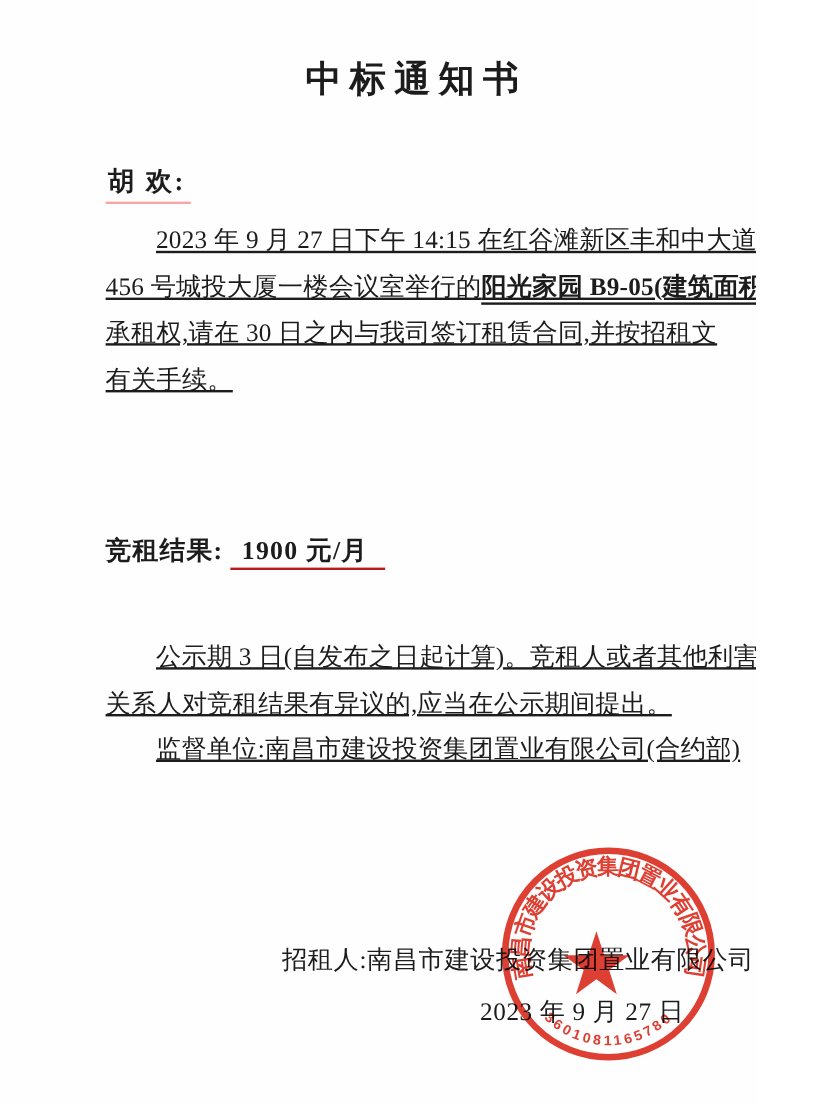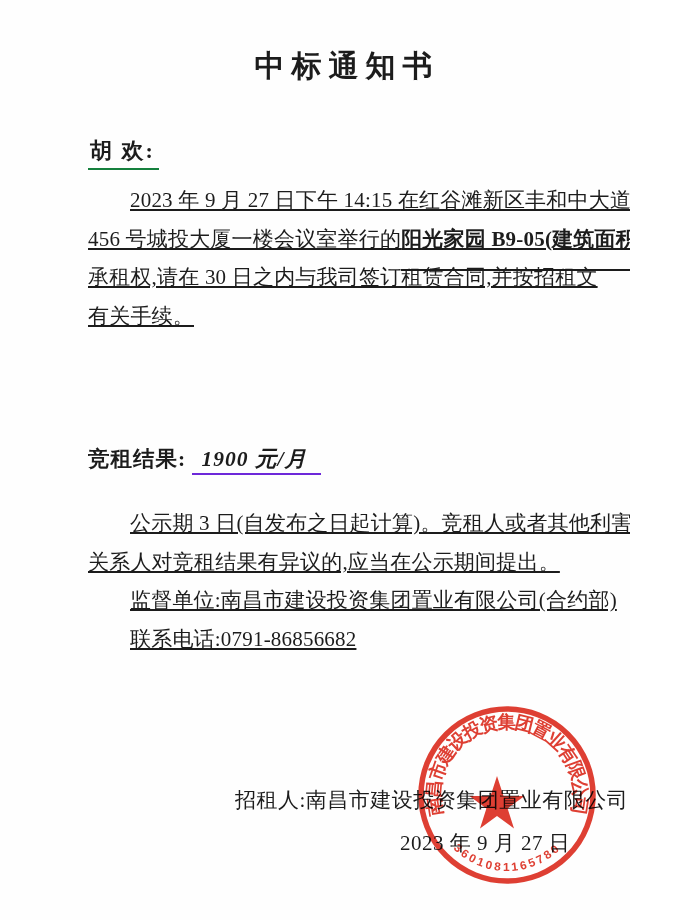--- a/index.html
+++ b/index.html
@@ -12,48 +12,47 @@
     overflow:hidden;
   }
   .doc-title{
     position:absolute;top:46px;left:0;width:694px;
     text-align:center;
     font-size:30px;font-weight:bold;letter-spacing:7px;
   }
   .addressee{
     position:absolute;top:136px;left:88px;
     font-size:22px;font-weight:bold;letter-spacing:2px;
-    border-bottom:2px solid #15803d;
+    border-bottom:2px solid #fca5a5;
     padding:0 4px 2px 2px;
   }
   .para{position:absolute;left:88px;width:530px;text-decoration:underline;}
   .para-body{top:181px;}
-  .para-notice{top:504px;}
+  .para-notice{top:528px;}
   .bline{
     height:38.5px;line-height:38.5px;
     font-size:21px;letter-spacing:0.2px;
     white-space:nowrap;
   }
   .indent{padding-left:42px;}
   .emph{
     font-weight:bold;
     border-bottom:2px solid #1c1c1c;
-    padding-bottom:18px;
+    padding-bottom:1px;
   }
   .result-line{
     position:absolute;top:444px;left:88px;
     font-size:21.5px;white-space:nowrap;
   }
   .result-label{font-weight:bold;letter-spacing:1px;}
   .result-value{
     font-weight:bold;
-    border-bottom:2px solid #6d28d9;
+    border-bottom:2px solid #b91c1c;
     padding:0 14px 2px 10px;
     letter-spacing:1px;
-    font-style:italic;
   }
   .footer-lessor{
     position:absolute;top:786px;left:235px;
     font-size:21px;letter-spacing:0.5px;white-space:nowrap;
   }
   .footer-date{
     position:absolute;top:829px;left:400px;
     font-size:21px;letter-spacing:0.5px;white-space:nowrap;
   }
   .stamp{
@@ -84,21 +83,20 @@
 
   <div class="result-line">
     <span class="result-label">竞租结果:</span>
     <span class="result-value">1900 元/月</span>
   </div>
 
   <div class="para para-notice">
     <div class="bline indent"><span>公示期 3 日(自发布之日起计算)。竞租人或者其他利害</span></div>
     <div class="bline"><span>关系人对竞租结果有异议的,应当在公示期间提出。</span></div>
     <div class="bline indent"><span>监督单位:南昌市建设投资集团置业有限公司(合约部)</span></div>
-    <div class="bline indent"><span>联系电话:0791-86856682</span></div>
   </div>
 
   <div class="footer-lessor">招租人:南昌市建设投资集团置业有限公司</div>
   <div class="footer-date">2023 年 9 月 27 日</div>
 
   <div class="stamp">
     <svg viewBox="0 0 190 190" xmlns="http://www.w3.org/2000/svg">
       <circle cx="95" cy="95" r="86" fill="none" stroke-width="5.5" stroke="#dc2a1c"></circle>
       <polygon points="85,76 91.5,96 112.6,96 95.6,108.4 102,128.5 85,116.1 68,128.5 74.4,108.4 57.4,96 78.5,96" fill="#dc2a1c"></polygon>
       <path id="sealTopArc" d="M 30.9 114.6 A 67 67 0 1 1 159.1 114.6" fill="none"></path>

